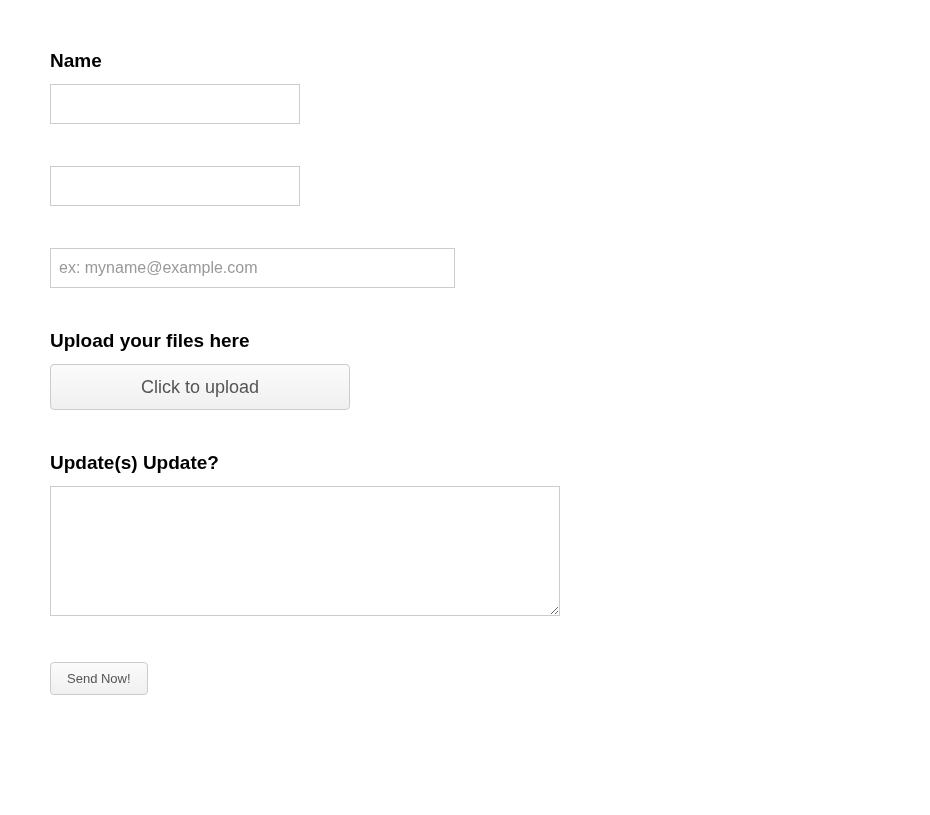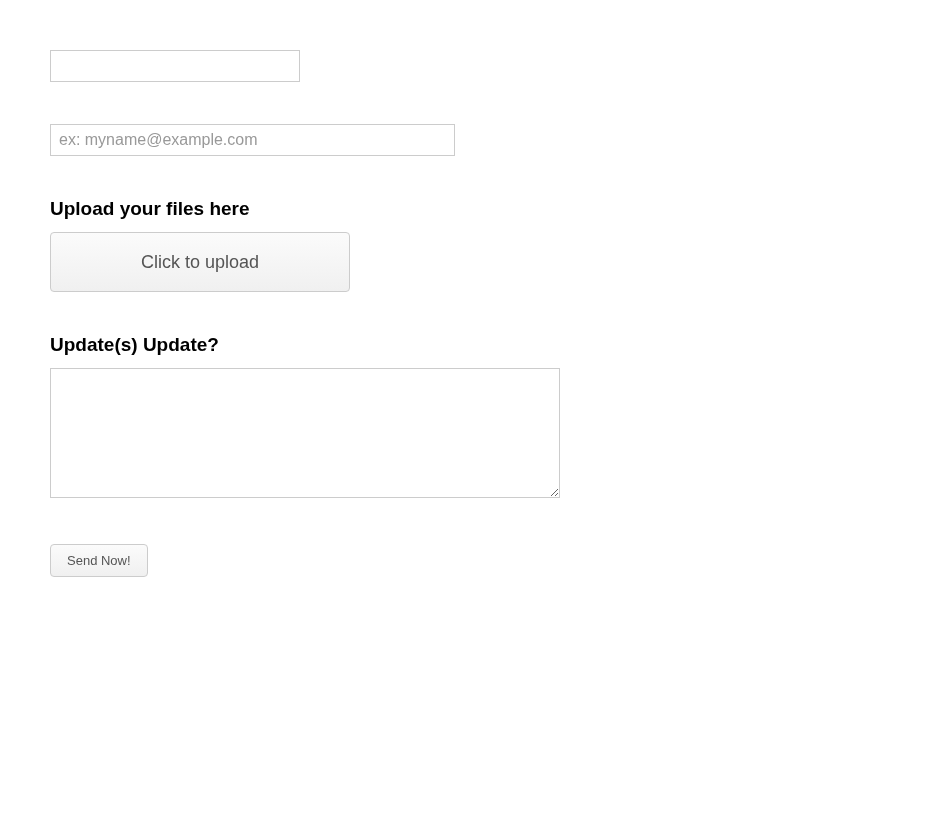--- a/index.html
+++ b/index.html
@@ -19,38 +19,38 @@
     .form-label {
       display: block;
       font-weight: bold;
       font-size: 19px;
       color: #000000;
       margin-bottom: 12px;
     }
     .text-input {
       border: 1px solid #cccccc;
       background: #ffffff;
-      height: 32px;
+      height: 40px;
       padding: 4px 8px;
       font-size: 16px;
       font-family: Verdana, Geneva, sans-serif;
       color: #333333;
     }
     .text-input.small {
       width: 250px;
     }
     .text-input.medium {
       width: 405px;
     }
     .text-input::placeholder {
       color: #999999;
     }
     .upload-button {
       width: 300px;
-      height: 60px;
+      height: 46px;
       background: linear-gradient(to bottom, #fbfbfb, #f0f0f0);
       border: 1px solid #cccccc;
       border-radius: 4px;
       font-size: 18px;
       color: #555555;
       font-family: Verdana, Geneva, sans-serif;
       cursor: pointer;
       text-align: center;
     }
     .textarea-input {
@@ -75,20 +75,24 @@
     }
     .submit-group {
       margin-top: 20px;
     }
   </style>
 </head>
 <body>
 
 <form>
 
+  <div class="form-group">
+    <label class="form-label">Name</label>
+    <input type="text" class="text-input small" value="" style="">
+  </div>
 
   <div class="form-group">
     <input type="text" class="text-input small" value="" style="">
   </div>
 
   <div class="form-group">
     <input type="email" class="text-input medium" placeholder="ex: myname@example.com" style="">
   </div>
 
   <div class="form-group">

